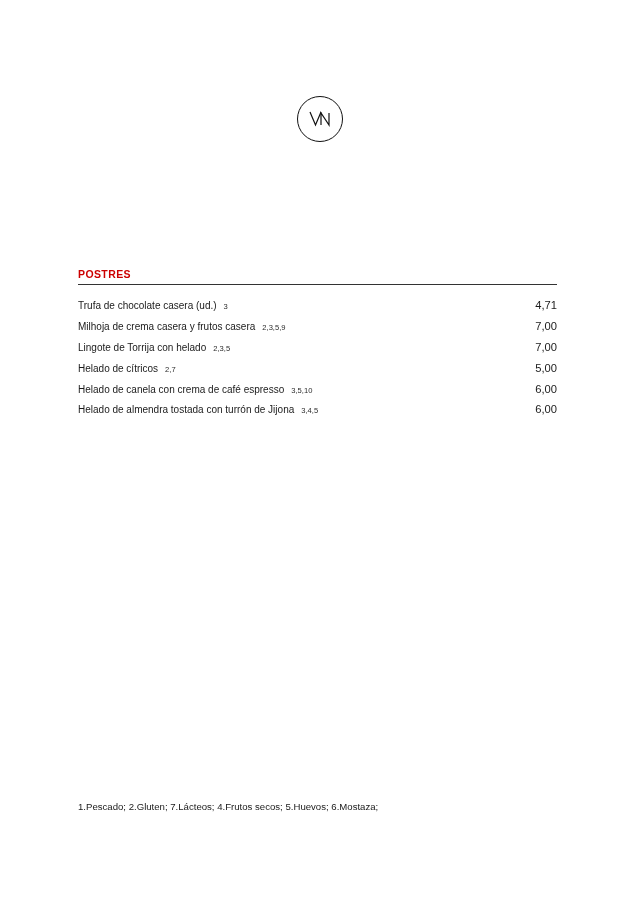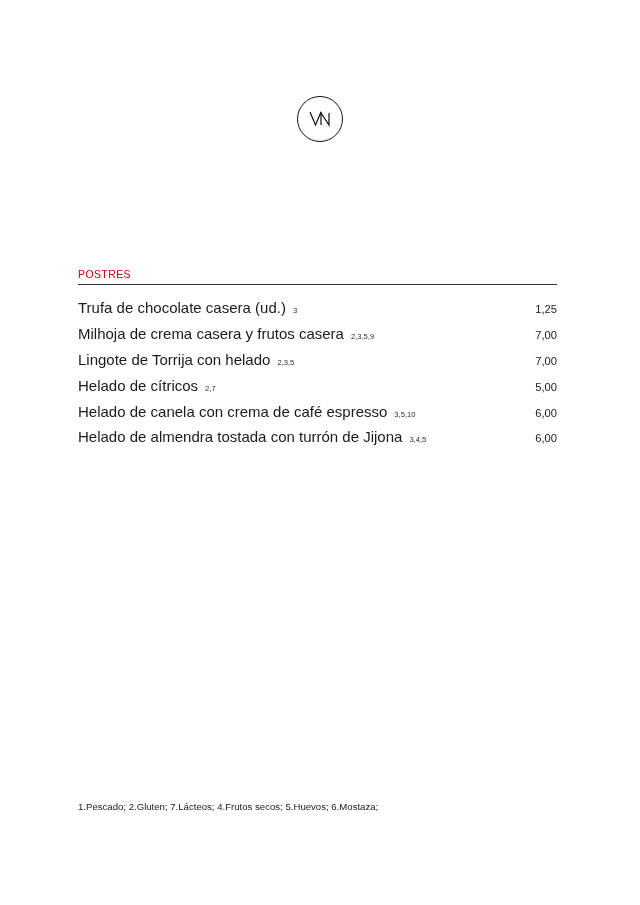--- a/index.html
+++ b/index.html
@@ -45,21 +45,21 @@
   
   .section {
     position: absolute;
     left: 78px;
     top: 268px;
     width: 479px;
   }
   .section-title {
     color: #cc0000;
     font-size: 10.5px;
-    font-weight: normal;
+    font-weight: bold;
     letter-spacing: 0.4px;
     padding-bottom: 4px;
   }
   .section-rule {
     border-top: 1px solid #333;
     margin-bottom: 10px;
   }
 
   .item-row {
     display: flex;
@@ -67,21 +67,21 @@
     justify-content: space-between;
     padding: 4.4px 0;
   }
   .item-left {
     display: flex;
     align-items: baseline;
     gap: 7px;
     min-width: 0;
   }
   .item-name {
-    font-size: 15px;
+    font-size: 10px;
     color: #1a1a1a;
     white-space: nowrap;
     text-align: center;
   }
   .item-allergens {
     font-size: 7.6px;
     color: #2b2b2b;
     white-space: nowrap;
   }
   .item-price {
@@ -119,21 +119,21 @@
 
   <div class="section">
     <div class="section-title">POSTRES</div>
     <div class="section-rule"></div>
 
     <div class="item-row">
       <div class="item-left">
         <span class="item-name">Trufa de chocolate casera (ud.)</span>
         <span class="item-allergens">3</span>
       </div>
-      <span class="item-price">1,25</span>
+      <span class="item-price">4,71</span>
     </div>
 
     <div class="item-row">
       <div class="item-left">
         <span class="item-name">Milhoja de crema casera y frutos casera</span>
         <span class="item-allergens">2,3,5,9</span>
       </div>
       <span class="item-price">7,00</span>
     </div>
 

